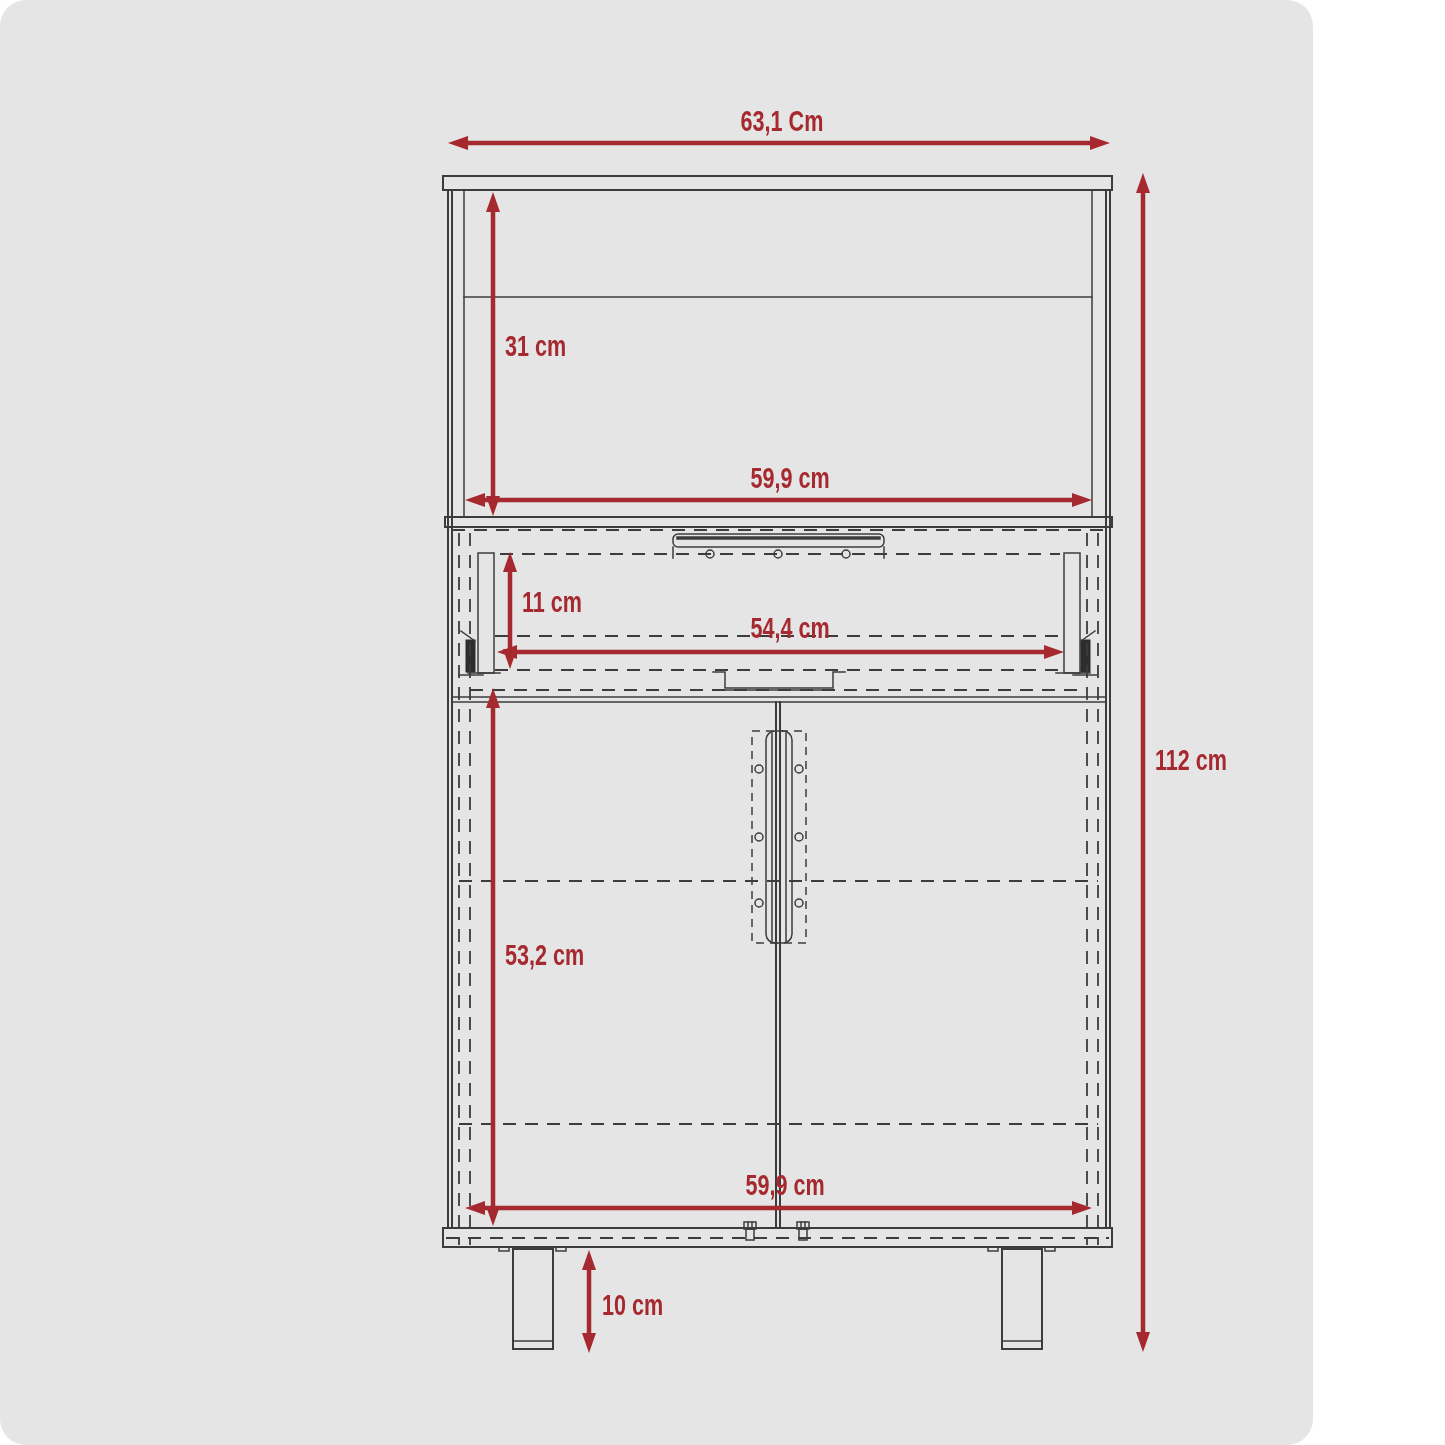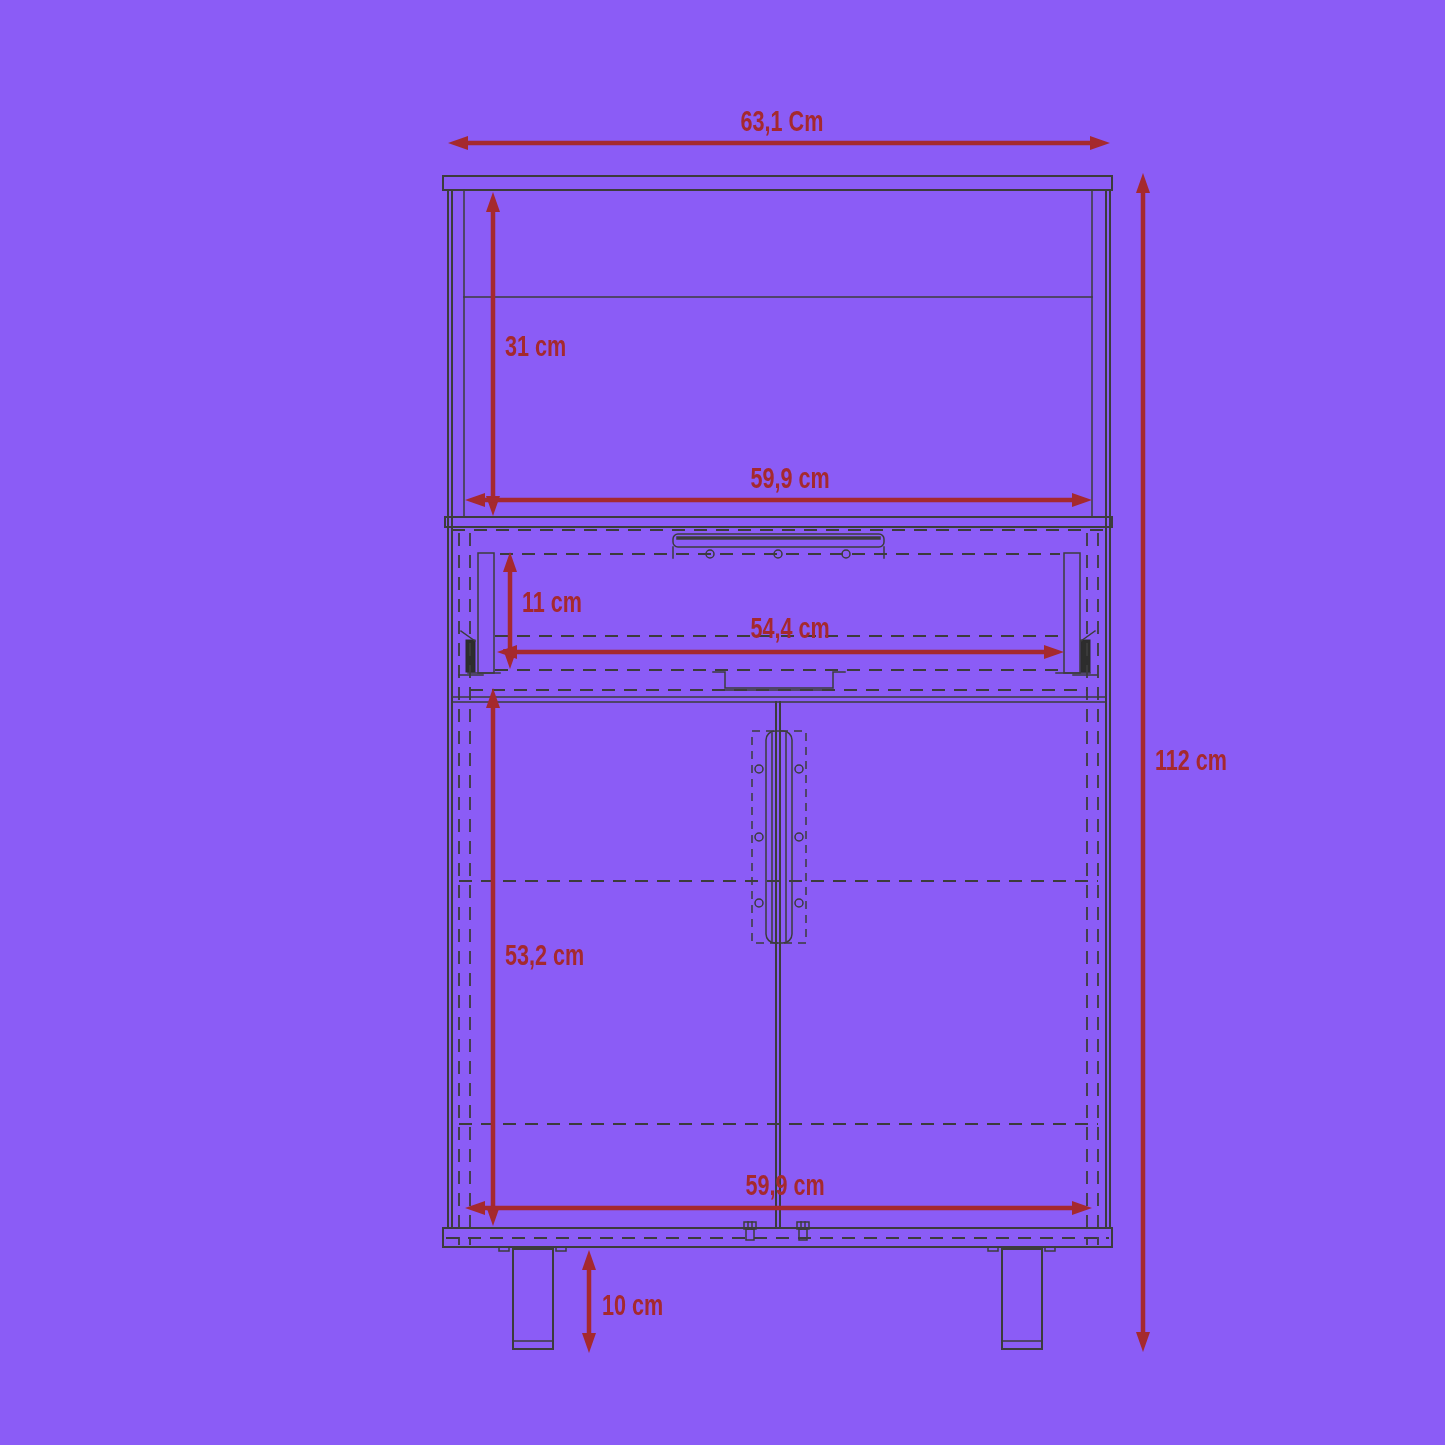--- a/index.html
+++ b/index.html
@@ -1,17 +1,17 @@
 <!DOCTYPE html>
 <html><head>
 <meta charset="utf-8">
 <style>
   html,body{margin:0;padding:0;background:#ffffff;}
-  #canvas{position:relative;width:1445px;height:1445px;background:#8b5cf6;overflow:hidden;
-          font-family:"Liberation Sans", sans-serif;}
+  #canvas{position:relative;width:1313px;height:1445px;background:#e5e5e5;overflow:hidden;
+          font-family:"Liberation Sans", sans-serif;border-radius:26px;}
   svg{display:block;}
   
   .ln   {stroke:#3c3c3c;stroke-width:2;fill:none;stroke-linecap:square;}
   .thin {stroke:#3c3c3c;stroke-width:1.5;fill:none;stroke-linecap:square;}
   .thick{stroke:#3c3c3c;stroke-width:3.5;fill:none;stroke-linecap:square;}
   .fillDark{fill:#2d2d2d;stroke:#2d2d2d;stroke-width:1;}
   .dash {stroke:#3c3c3c;stroke-width:1.8;fill:none;stroke-dasharray:13 9;}
   .dash2{stroke:#3c3c3c;stroke-width:1.5;fill:none;stroke-dasharray:8 6;}
   
   .dim    {stroke:#a5292e;stroke-width:4.5;fill:none;}

